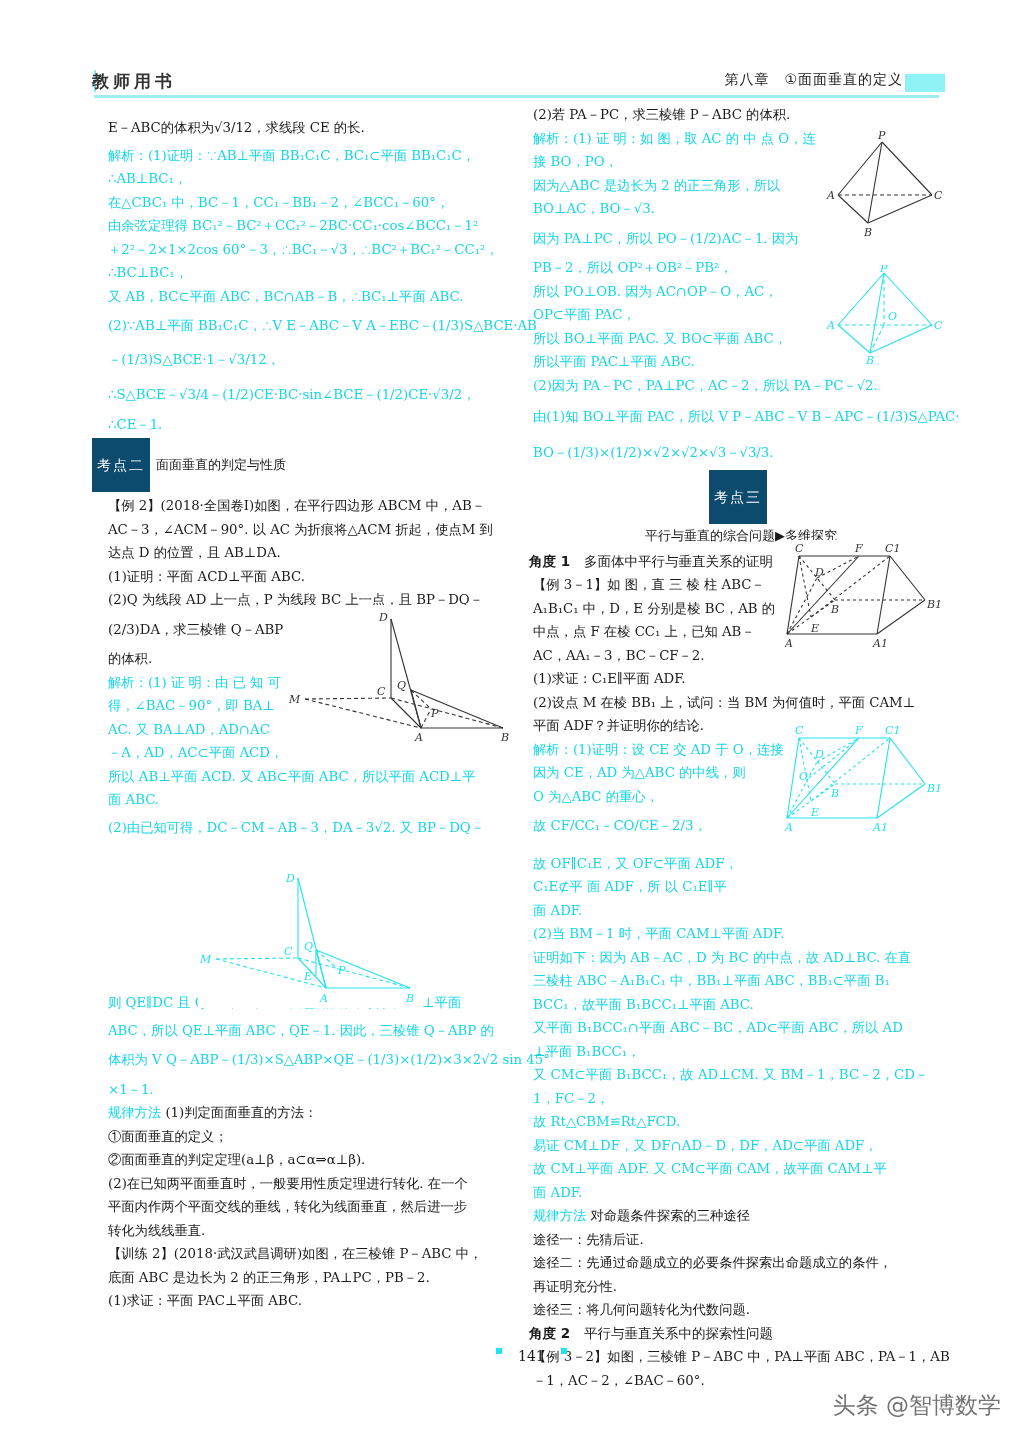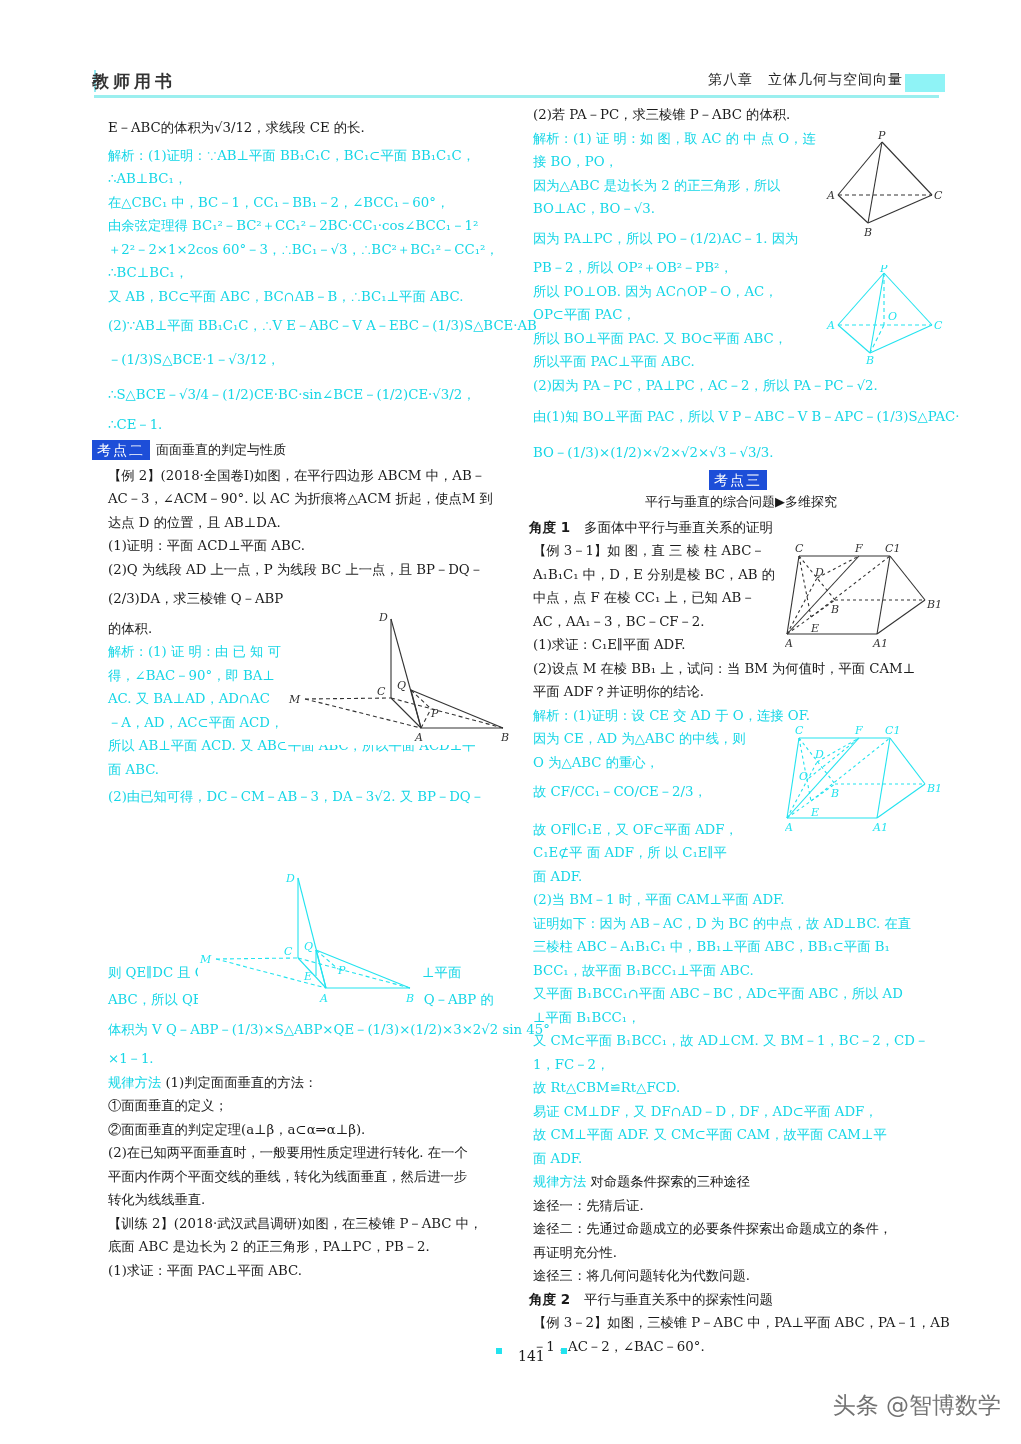--- a/index.html
+++ b/index.html
@@ -13,39 +13,39 @@
                font-size:14px; color:#222; letter-spacing:1px; }
   .hdr-right-block { position:absolute; left:905px; top:74px; width:40px; height:18px; background:#8ff3f6; }
   .col { position:absolute; font-size:13.3px; line-height:23.5px; }
   .col.left { left:108px; top:116px; width:405px; }
   .col.right { left:533px; top:103px; width:414px; }
   .line { white-space:nowrap; }
   .ans { color:#16d6e6; }
   .blk { color:#1a1a1a; }
   .sec { display:flex; align-items:center; margin:2px 0 2px -16px; }
   .right .sec { margin-left:-4px;flex-direction:column; }
-  .badge { background:#1d4ed8; color:#ffffff; padding:0 5px; font-family:"DejaVu Sans","Liberation Sans",sans-serif;
+  .badge { background:#0c4a6e; color:#ffffff; padding:17px 5px; font-family:"DejaVu Sans","Liberation Sans",sans-serif;
            font-size:14px; line-height:20px; letter-spacing:2px; }
   .sec-title { font-family:"DejaVu Sans","Liberation Sans",sans-serif; font-size:13px; margin-left:6px; }
   .angle { font-family:"DejaVu Sans","Liberation Sans",sans-serif; font-size:13.5px; margin-left:-4px; }
   .angle b { margin-right:14px; }
   .tip { color:#16d6e6; font-family:"DejaVu Sans","Liberation Sans",sans-serif; }
   .fig { position:absolute; background:#fff; }
   .fig svg { display:block; }
   .pagenum { position:absolute; left:496px; top:1348px; font-size:14px; display:flex; align-items:flex-start; gap:16px; }
   .sq { width:6px; height:6px; background:#22e3ef; display:inline-block; }
   .wm { position:absolute; right:20px; top:1390px; font-family:"DejaVu Sans","Liberation Sans",sans-serif;
         font-size:23px; color:#737373; text-shadow:1px 1px 0 #fff,-1px -1px 0 #fff; }
 </style>
 </head>
 <body>
 
 <div class="hdr-left-bar"></div>
 <div class="hdr-left">教师用书</div>
-<div class="hdr-right">第八章　立体几何与空间向量</div>
+<div class="hdr-right">第八章　①面面垂直的定义</div>
 <div class="hdr-right-block"></div>
 <div class="hdr-line"></div>
 
 <div class="col left">
   <div class="line blk" style="margin-bottom:4px;">E－ABC的体积为√3/12，求线段 CE 的长.</div>
 
   <div class="ans">
     <div class="line">解析：(1)证明：∵AB⊥平面 BB₁C₁C，BC₁⊂平面 BB₁C₁C，</div>
     <div class="line">∴AB⊥BC₁，</div>
     <div class="line">在△CBC₁ 中，BC－1，CC₁－BB₁－2，∠BCC₁－60°，</div>

